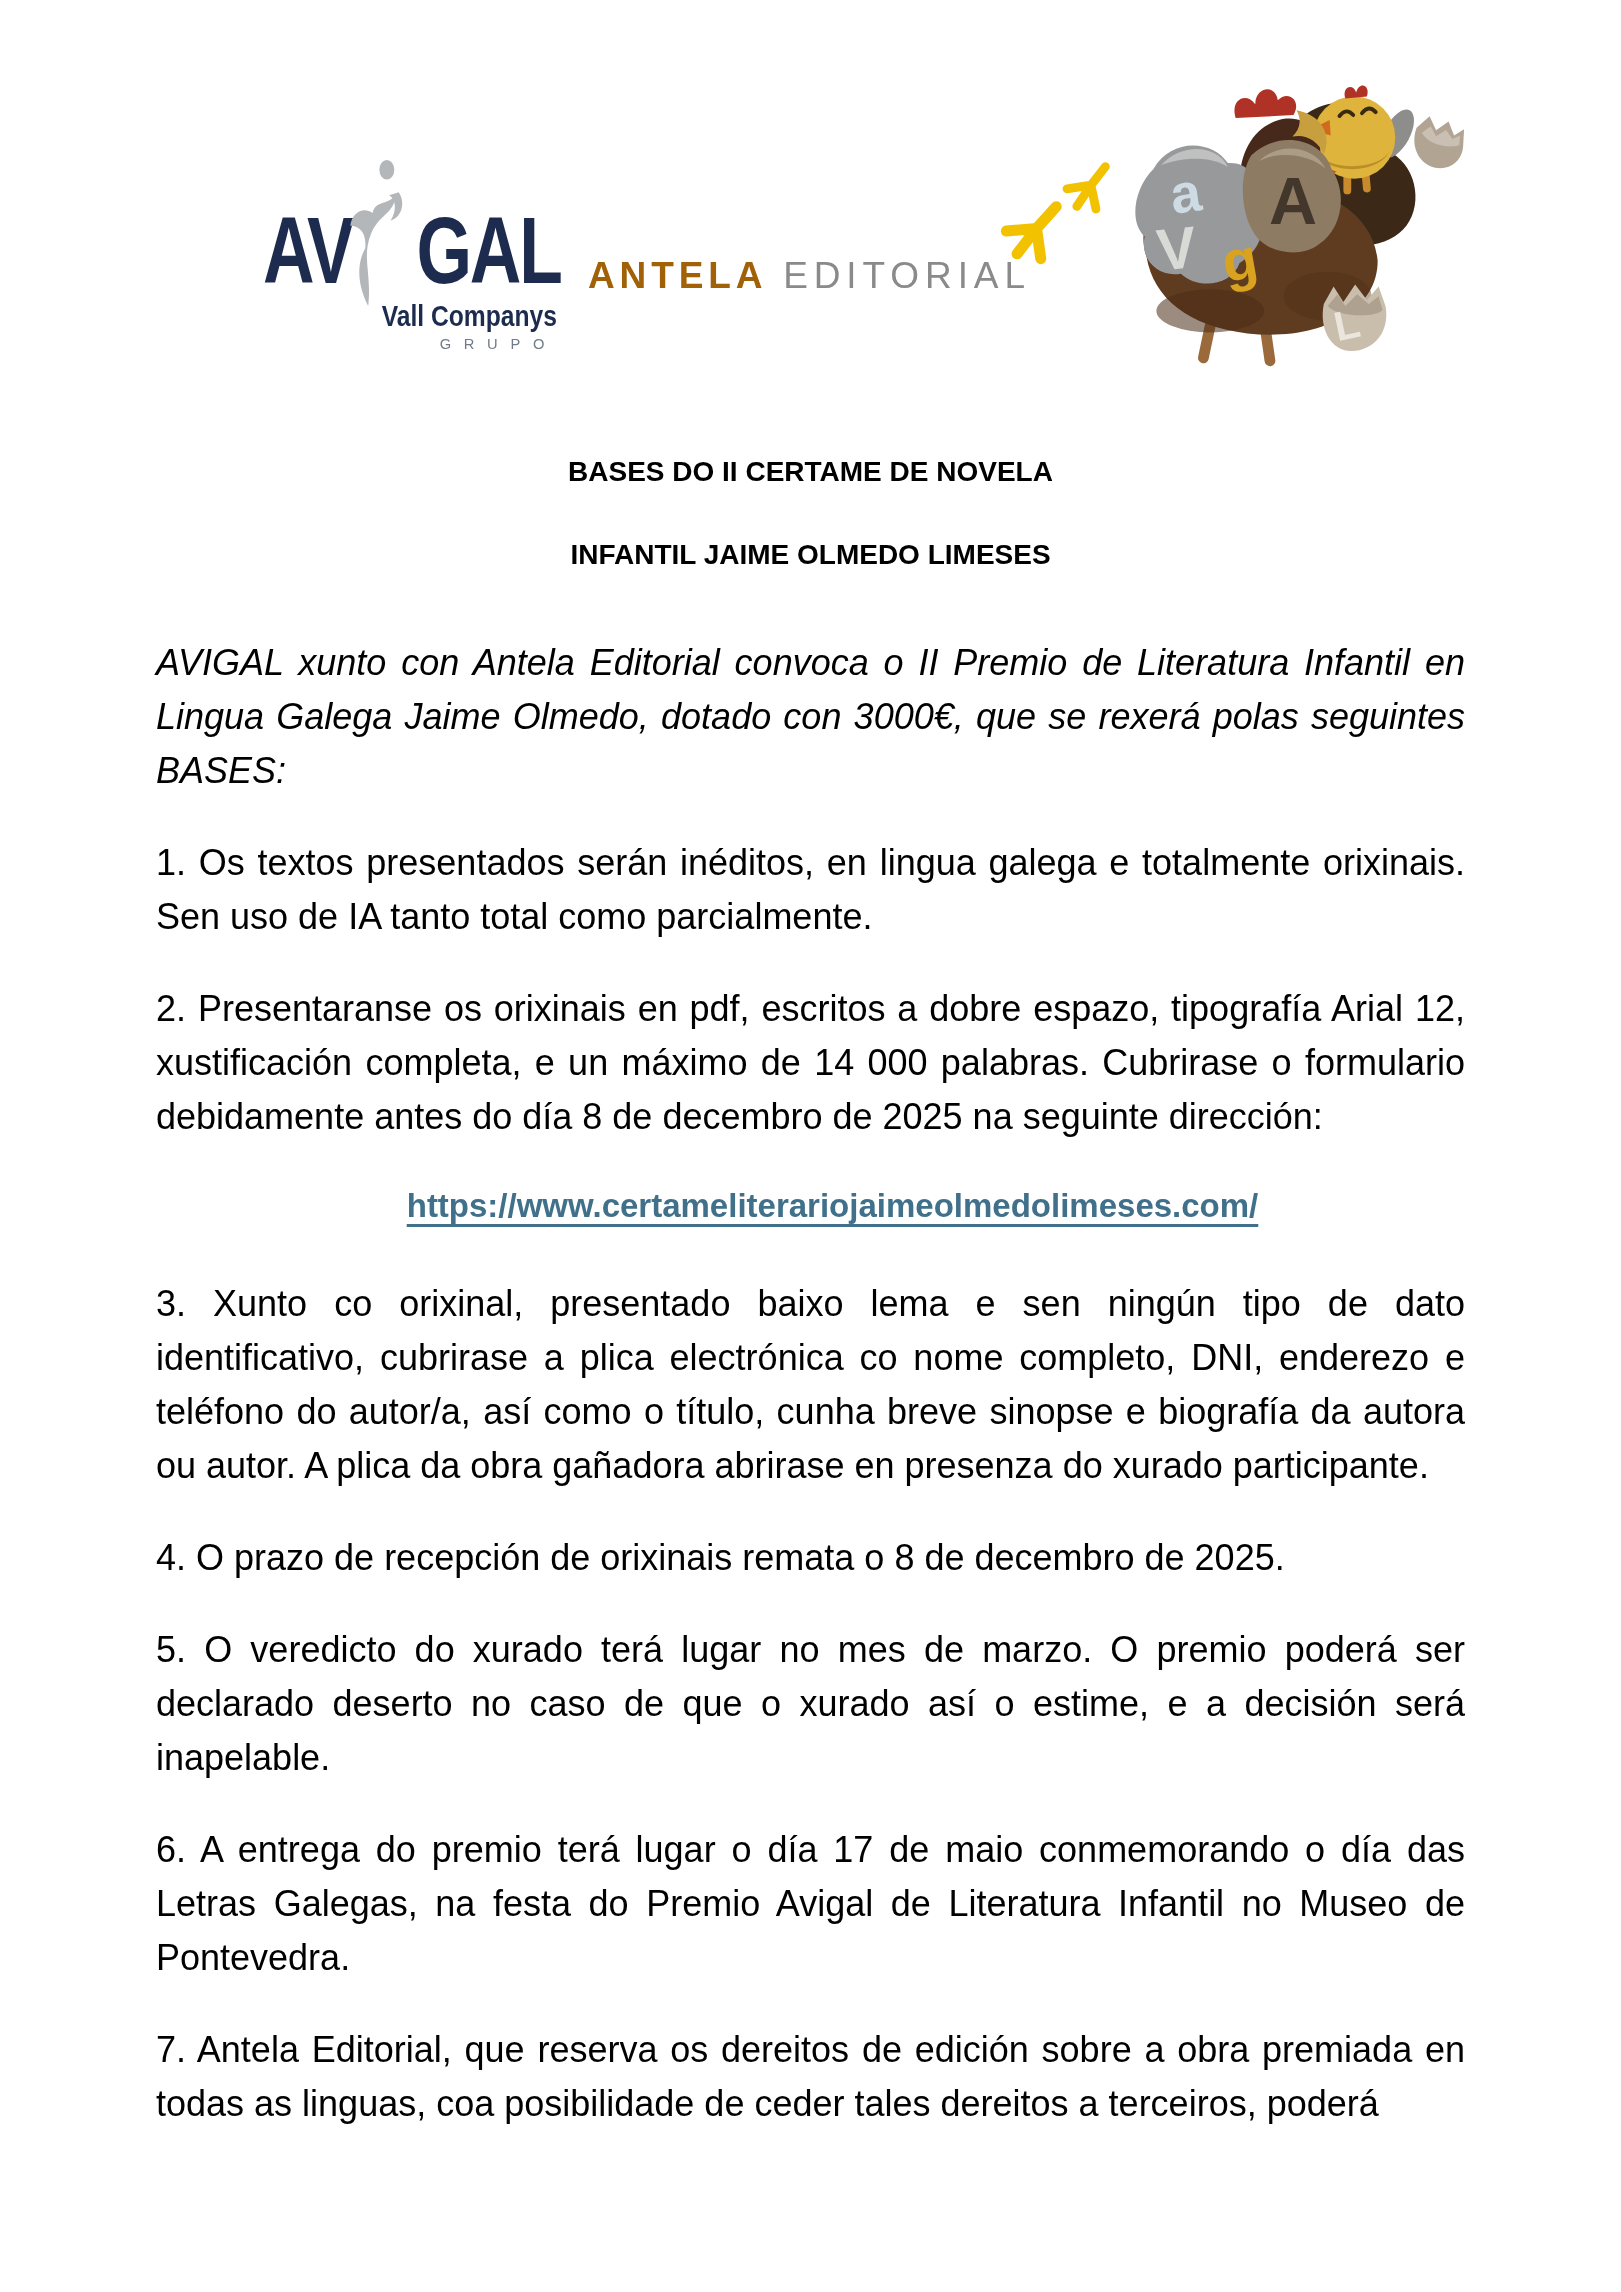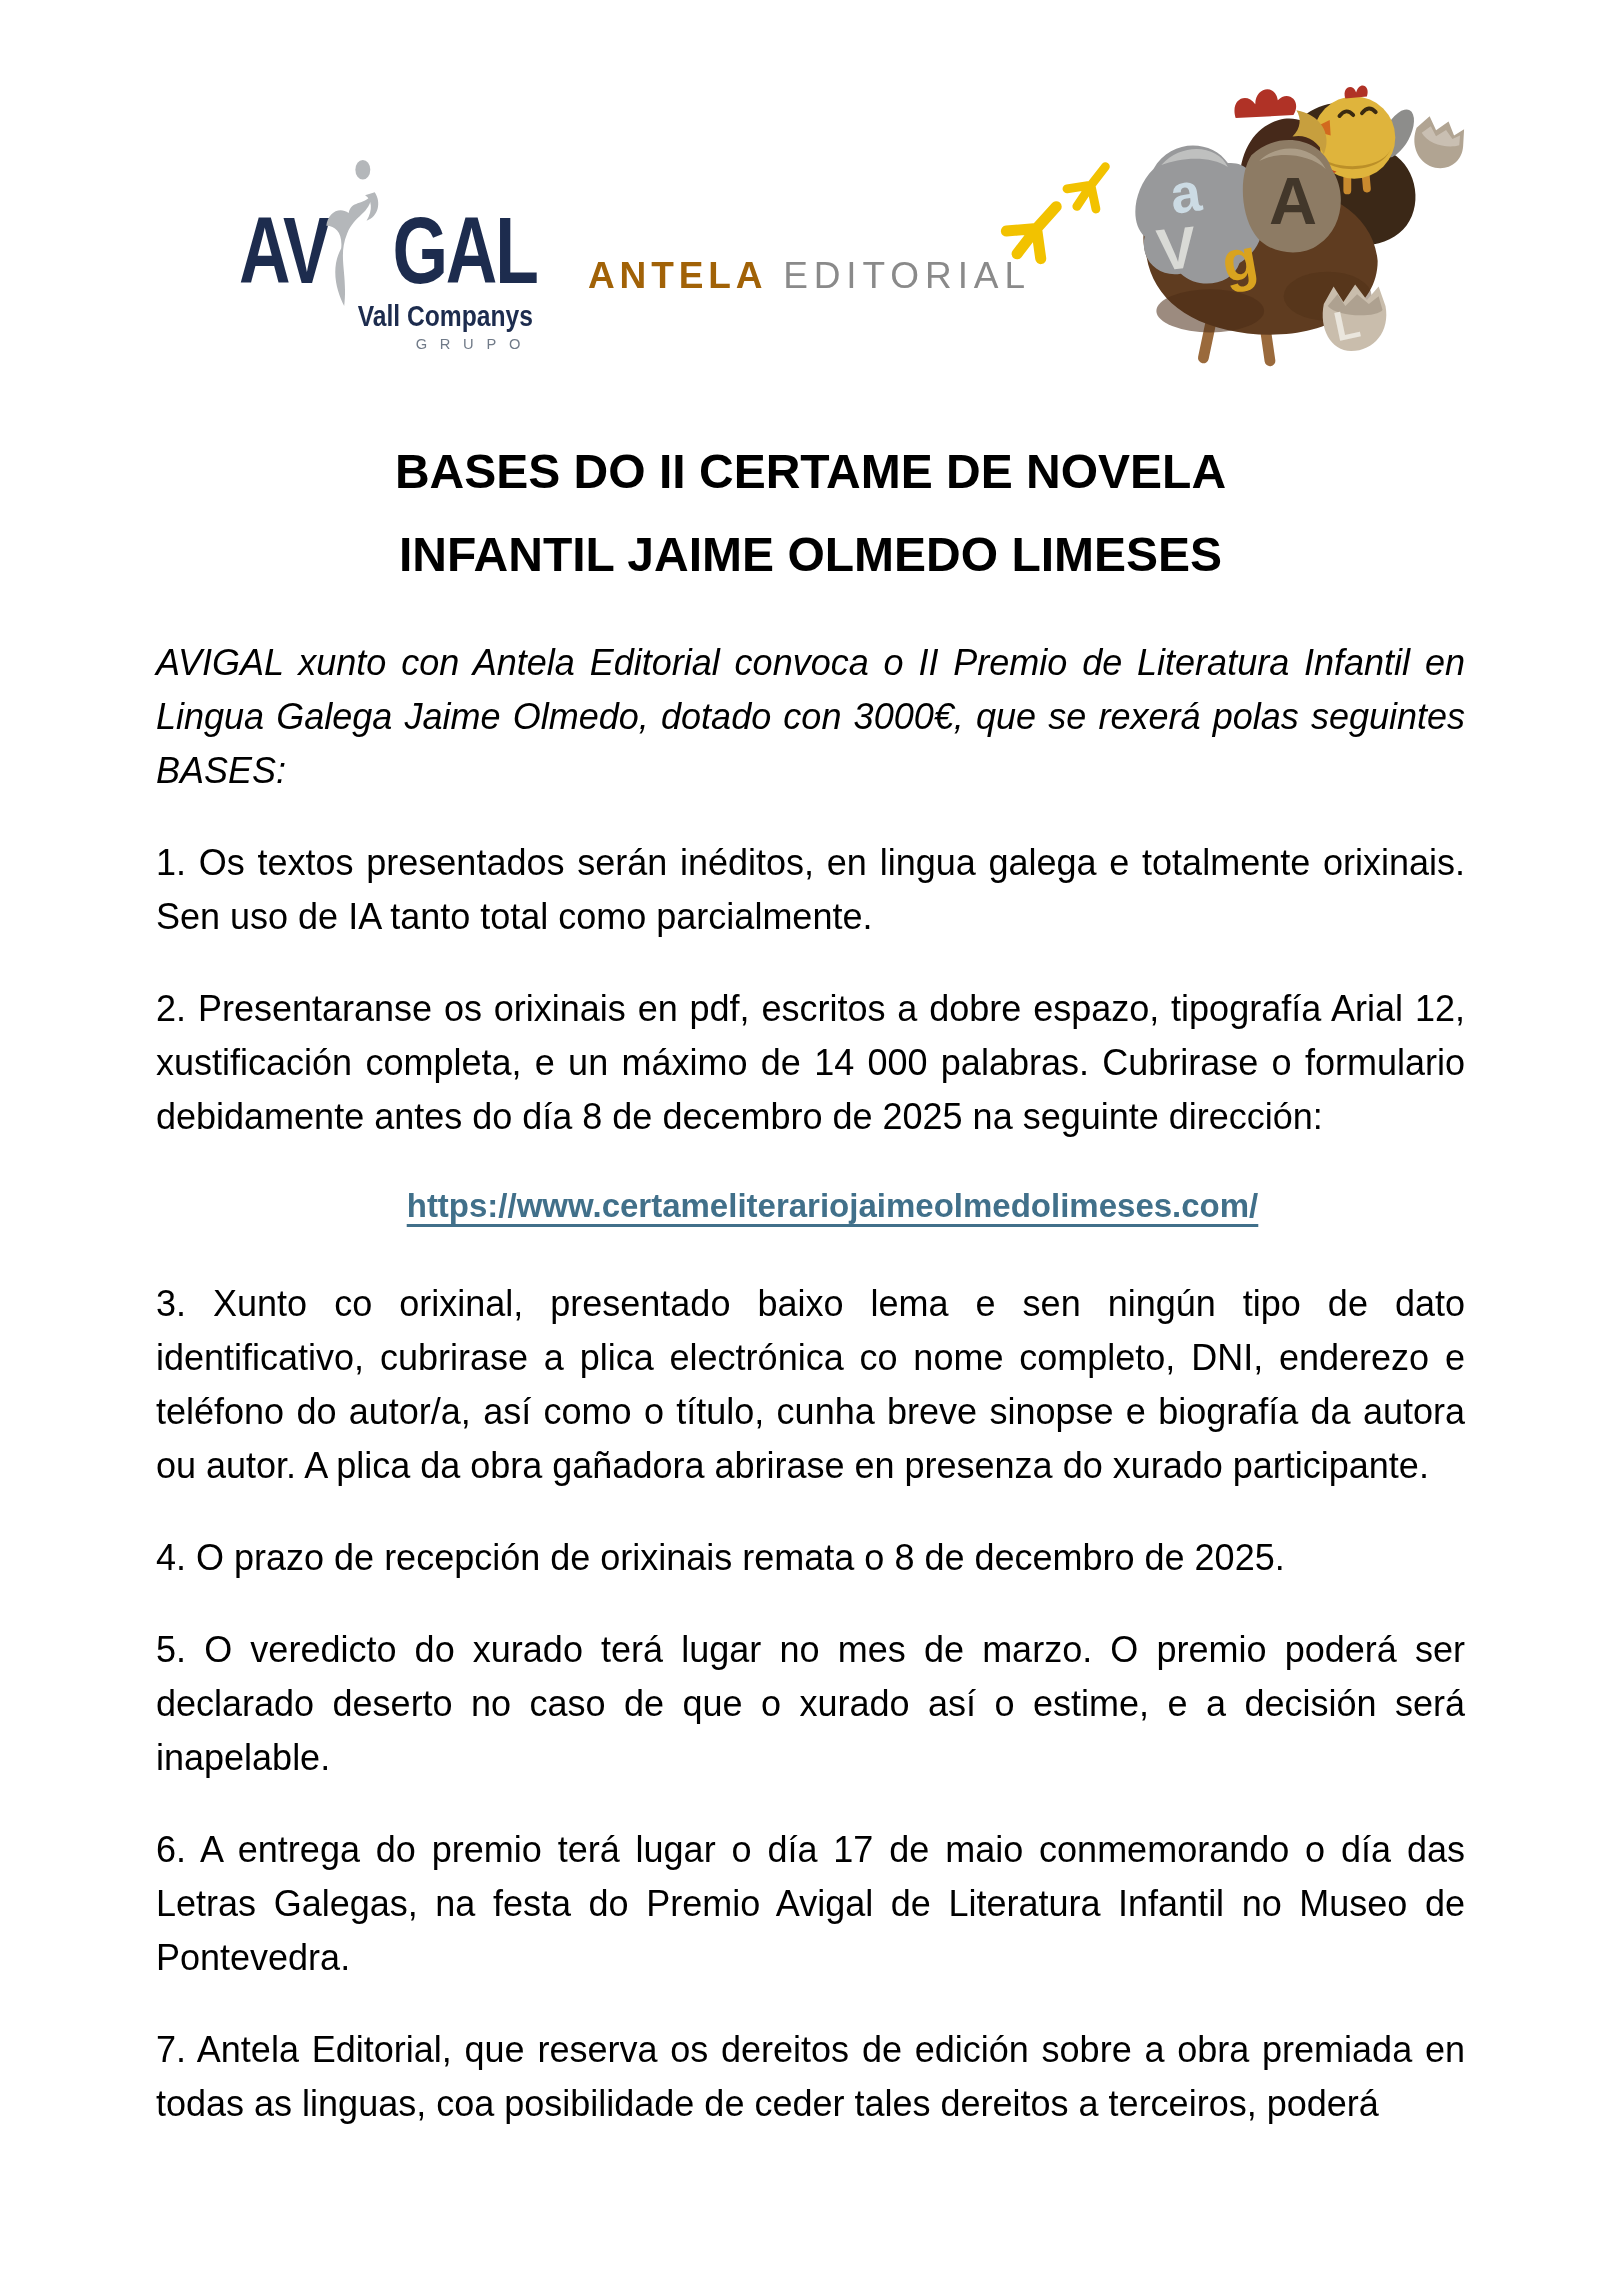--- a/index.html
+++ b/index.html
@@ -7,21 +7,21 @@
     position:relative;
     width:1621px;height:2293px;
     background:#ffffff;
     margin:0 auto;
     overflow:hidden;
     font-family:"Liberation Sans", sans-serif;
     color:#000;
   }
   
   .header{position:absolute;inset:0;pointer-events:none;}
-  .avigal{position:absolute;left:239px;top:145px;width:314px;height:186px;}
+  .avigal{position:absolute;left:263px;top:145px;width:314px;height:186px;}
   .avigal-word{
     display:flex;align-items:flex-end;
     margin-top:59px;
     font-weight:bold;font-size:94px;line-height:1;
     letter-spacing:-2.9px;color:#1d2c4e;
     transform:scaleX(0.76);transform-origin:left bottom;
     white-space:nowrap;
   }
   .swoosh-gap{position:relative;width:84px;height:94px;flex:0 0 auto;}
   .swoosh-gap svg{position:absolute;left:-9.8px;bottom:-11.8px;}
@@ -36,21 +36,21 @@
     letter-spacing:12.7px;margin-right:-12.7px;
   }
   .antela{position:absolute;left:588px;top:257px;white-space:nowrap;font-size:37px;line-height:1;}
   .antela .name{font-weight:bold;color:#a16207;letter-spacing:4.9px;}
   .antela .descriptor{font-weight:400;color:#8a8a8a;letter-spacing:5.9px;margin-left:15.7px;}
   .illustration{position:absolute;left:985px;top:71px;width:519px;height:328px;}
   
   .main{position:absolute;inset:0;padding:445px 156px 0;}
   .doc-title{
     margin:0;text-align:center;
-    font-size:48px;font-weight:bold;line-height:54px;
+    font-size:28px;font-weight:bold;line-height:54px;
   }
   .doc-title.second{margin-top:29px;}
   p.doc{
     margin:38px 0 0;
     font-size:36px;line-height:54px;
     text-align:justify;
   }
   p.doc.intro{margin-top:54px;font-style:italic;}
   p.link-line{margin:35px 0 0;text-align:center;line-height:54px;}
   p.link-line a{

